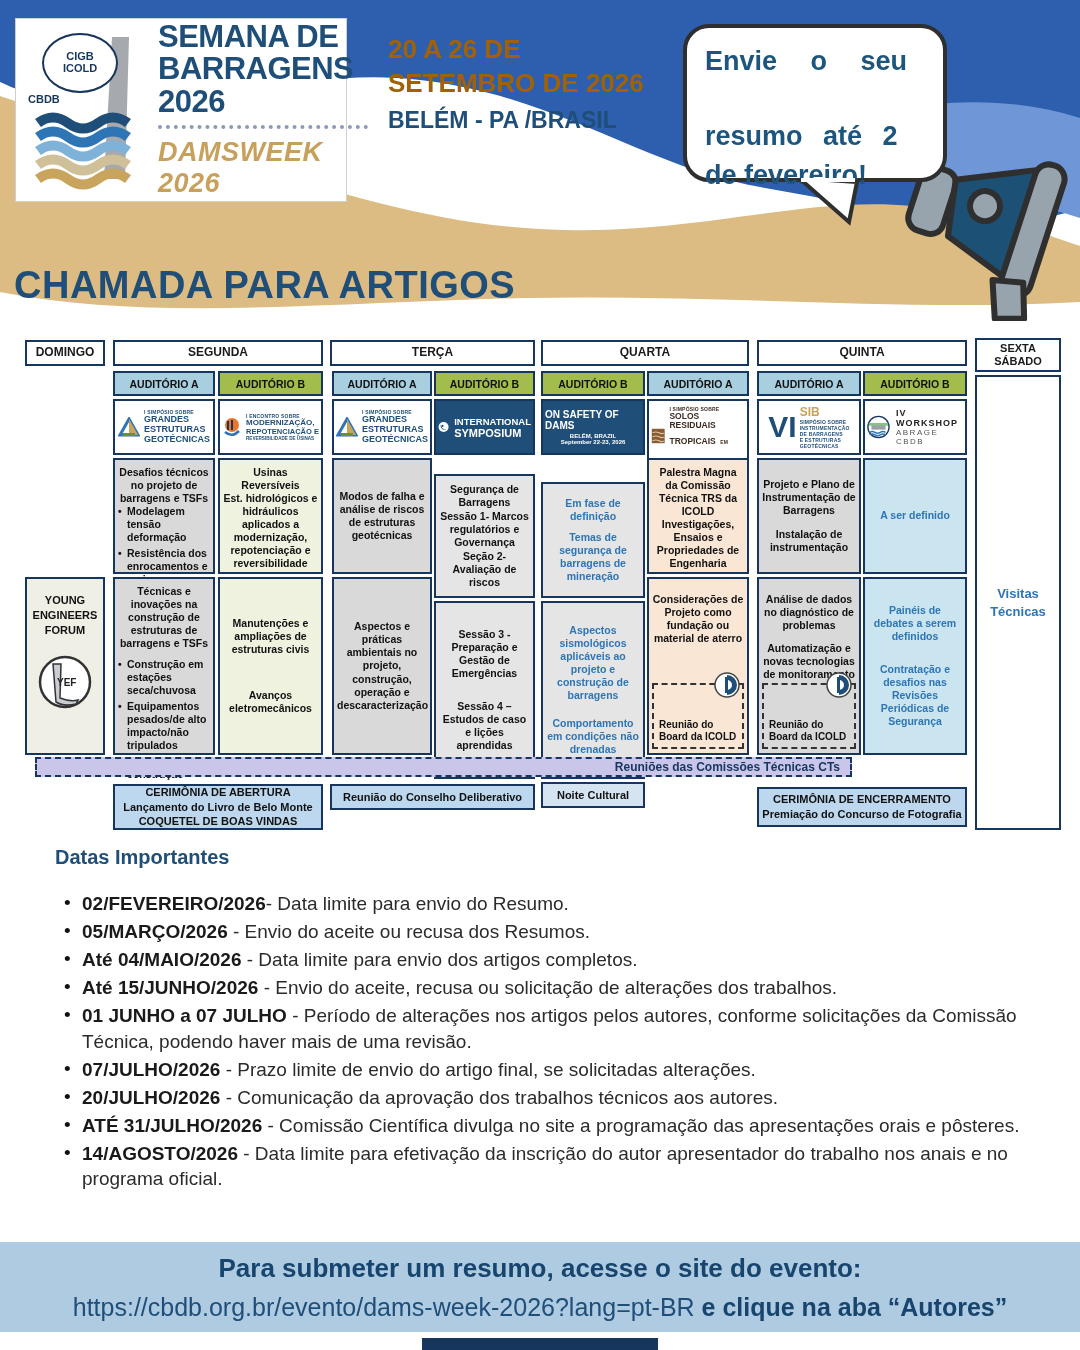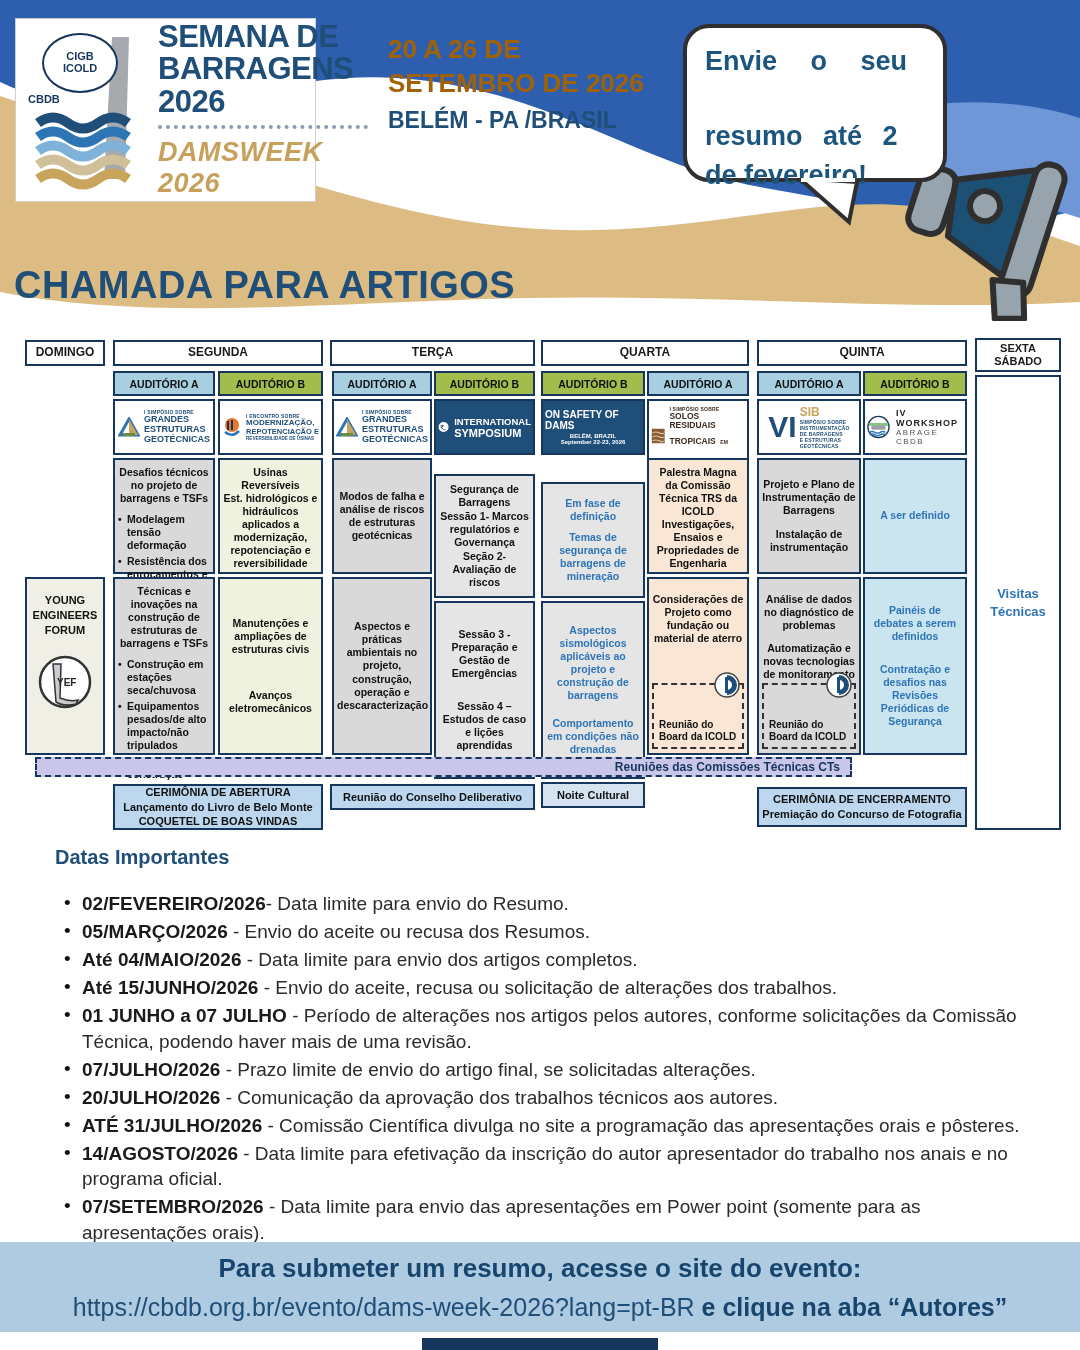--- a/index.html
+++ b/index.html
@@ -3,21 +3,21 @@
 <meta charset="utf-8">
 <style>
   html,body{margin:0;padding:0;background:#e8e8e8;}
   .page{position:relative;width:1080px;height:1350px;background:#ffffff;overflow:hidden;
         font-family:"Liberation Sans",sans-serif;margin:0 auto;}
   .abs{position:absolute;box-sizing:border-box;}
   .bx{border:2px solid #17365d;box-sizing:border-box;background:#fff;}
 
   
   .hdr-waves{left:0;top:0;width:1080px;height:340px;}
-  .logo-box{left:15px;top:18px;width:301px;height:184px;background:#fff;border:1px solid #cfcfcf;
+  .logo-box{left:15px;top:18px;width:332px;height:184px;background:#fff;border:1px solid #cfcfcf;
             display:flex;align-items:center;padding:6px 10px;z-index:3;}
   .logo-art{position:relative;width:122px;height:166px;flex:none;}
   .logo-art .cigb-ellipse{position:absolute;left:16px;top:6px;width:72px;height:56px;border:2px solid #17365d;
             border-radius:50%;background:#fff;display:flex;flex-direction:column;align-items:center;justify-content:center;
             font-size:11px;font-weight:700;color:#17365d;line-height:1.05;z-index:2;}
   .logo-art .cbdb-lbl{position:absolute;left:2px;top:66px;font-size:11px;font-weight:700;color:#17365d;z-index:3;}
   .logo-title{padding-left:10px;}
   .logo-title .t1,.logo-title .t2{font-size:31px;font-weight:800;color:#1f4e79;line-height:1.04;letter-spacing:-0.5px;}
   .logo-title .dots{width:210px;border-top:4px dotted #8a9ab8;margin:7px 0 8px 0;}
   .logo-title .sub{font-size:27px;font-weight:800;font-style:italic;color:#c7a05c;letter-spacing:0.5px;}
@@ -43,21 +43,21 @@
   .lg .bg{font-size:9px;font-weight:800;color:#1f4e79;line-height:1.1;}
   .lg-dark{background:#1f4e79;color:#fff;flex-direction:column;gap:0;justify-content:center;}
   .cell{font-size:10.5px;font-weight:700;color:#111;text-align:center;line-height:1.24;padding:6px 3px;
         display:flex;flex-direction:column;justify-content:space-evenly;}
   .cell-gray{background:#d9d9d9;}
   .cell-green{background:#eef2df;}
   .cell-blue{background:#e5e5e5;margin-top:24px;}
   .cell-peach{background:#fae6d5;}
   .cell-cyan{background:#cbe5f0;}
   .txt-blue{color:#2e75b6;}
-  .blist{text-align:left;margin-top:8px;}
+  .blist{text-align:left;margin-top:0;}
   .blist .bi{position:relative;padding-left:9px;margin-bottom:3px;}
   .blist .bi::before{content:"\2022";position:absolute;left:0;top:0;}
   .board-cell{justify-content:flex-start;padding-top:14px;}
   .board-cell .ln{margin-bottom:10px;}
   .board-box{position:absolute;left:3px;right:3px;bottom:4px;height:54px;border:2px dashed #333;
              display:flex;align-items:flex-end;padding:4px 5px;text-align:left;font-size:10px;line-height:1.2;}
   .board-logo{position:absolute;right:2px;top:-13px;}
   .yef-box{background:#f0efe6;display:flex;flex-direction:column;align-items:center;padding-top:14px;
            font-size:11px;font-weight:700;color:#111;line-height:1.35;text-align:center;}
   .yef-circle{position:relative;margin-top:16px;width:56px;height:56px;}
@@ -385,21 +385,20 @@
   <ul class="abs dates-list">
     <li><span class="b">02/FEVEREIRO/2026</span><span>- Data limite para envio do Resumo.</span></li>
     <li><span class="b">05/MARÇO/2026</span><span> - Envio do aceite ou recusa dos Resumos.</span></li>
     <li><span class="b">Até 04/MAIO/2026</span><span> - Data limite para envio dos artigos completos.</span></li>
     <li><span class="b">Até 15/JUNHO/2026</span><span> - Envio do aceite, recusa ou solicitação de alterações dos trabalhos.</span></li>
     <li><span class="b">01 JUNHO a 07 JULHO</span><span> - Período de alterações nos artigos pelos autores, conforme solicitações da Comissão Técnica, podendo haver mais de uma revisão.</span></li>
     <li><span class="b">07/JULHO/2026</span><span> - Prazo limite de envio do artigo final, se solicitadas alterações.</span></li>
     <li><span class="b">20/JULHO/2026</span><span> - Comunicação da aprovação dos trabalhos técnicos aos autores.</span></li>
     <li><span class="b">ATÉ 31/JULHO/2026</span><span> - Comissão Científica divulga no site a programação das apresentações orais e pôsteres.</span></li>
     <li><span class="b">14/AGOSTO/2026</span><span> - Data limite para efetivação da inscrição do autor apresentador do trabalho nos anais e no programa oficial.</span></li>
-    <li><span class="b">07/SETEMBRO/2026</span><span> - Data limite para envio das apresentações em Power point (somente para as apresentações orais).</span></li>
   </ul>
 
   <div class="abs footer">
     <div class="f1">Para submeter um resumo, acesse o site do evento:</div>
     <div class="f2">
       <a class="url" href="#">https://cbdb.org.br/evento/dams-week-2026?lang=pt-BR</a><span class="fb"> e clique na aba “Autores”</span>
     </div>
   </div>
   <div class="abs bottom-bar"></div>
 

